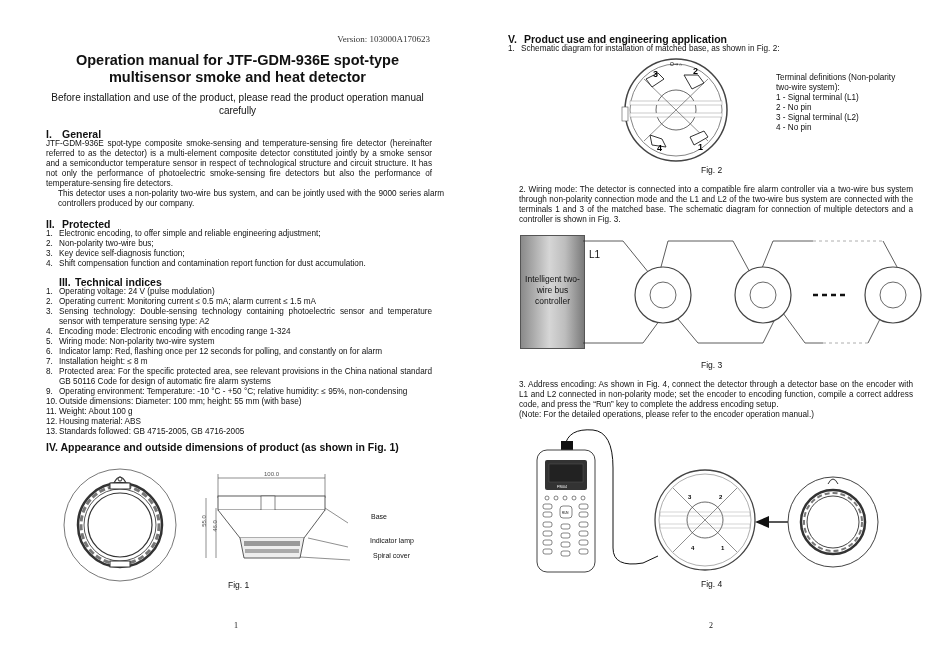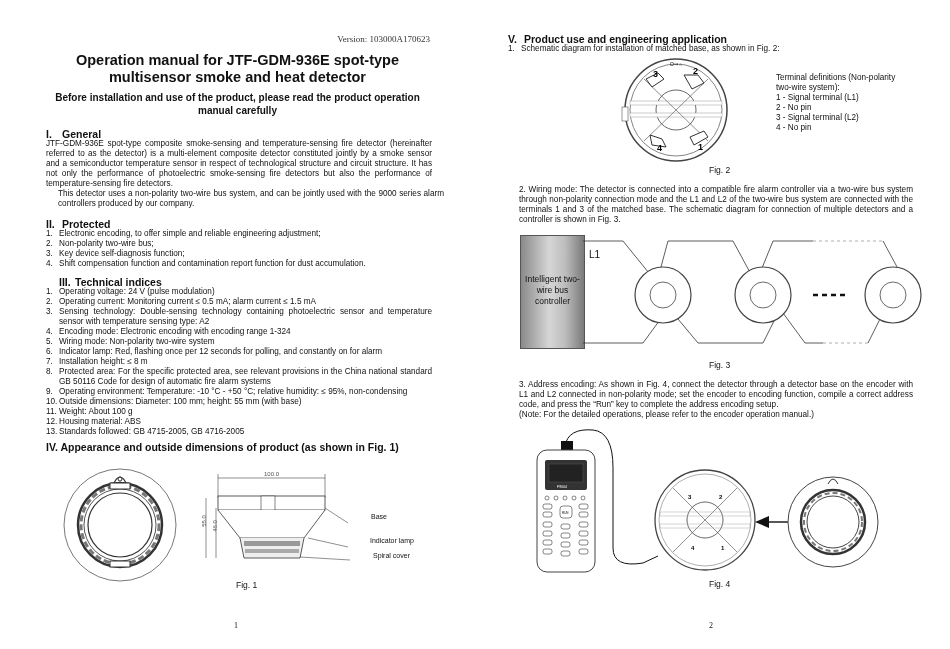--- a/index.html
+++ b/index.html
@@ -2,28 +2,28 @@
 <html><head>
 <meta charset="utf-8">
 <style>
   html,body{margin:0;padding:0;background:#ffffff;}
   body{width:950px;height:649px;position:relative;overflow:hidden;font-family:"Liberation Sans",sans-serif;color:#111;}
   .page{position:absolute;top:8px;height:649px;}
   #p1{left:0;width:475px;}
   #p2{left:475px;width:475px;}
   .version{position:absolute;top:26px;right:45px;font-family:"Liberation Serif",serif;font-size:9px;color:#333;}
   .title{position:absolute;top:44px;left:40px;width:395px;text-align:center;font-weight:bold;font-size:14.5px;line-height:17px;}
-  .subtitle{position:absolute;top:84px;left:40px;width:395px;text-align:center;font-weight:bold;font-size:10px;line-height:12.5px;}
+  .subtitle{position:absolute;top:84px;left:40px;width:395px;text-align:center;font-weight:normal;font-size:10px;line-height:12.5px;}
   .sec-h{position:absolute;font-weight:bold;font-size:10.5px;line-height:12px;}
   .sec-h .num{display:inline-block;width:16px;}
   .para{position:absolute;font-size:8.2px;line-height:10px;text-align:justify;}
   .list{position:absolute;margin:0;padding:0;list-style:none;font-size:8.2px;line-height:10px;}
   .list li{position:relative;padding-left:13px;text-align:justify;}
   .list li .n{position:absolute;left:0;}
-  .figcap{position:absolute;font-size:8.5px;margin-left:8px;}
+  .figcap{position:absolute;font-size:8.5px;}
   .pageno{position:absolute;top:613px;font-family:"Liberation Serif",serif;font-size:8px;}
   svg{position:absolute;}
   .termdefs{position:absolute;left:301px;top:65px;font-size:8.2px;line-height:10px;}
   .ctrl{position:absolute;left:45px;top:227px;width:63px;height:112px;background:linear-gradient(90deg,#8a8a8a 0%,#d6d6d6 45%,#bdbdbd 70%,#7a7a7a 100%);border:1px solid #555;}
   .ctrl-label{position:absolute;left:0;top:38px;width:63px;text-align:center;font-size:8.5px;line-height:11px;color:#111;}
   .l1{position:absolute;left:114px;top:241px;font-size:10px;}
 </style>
 </head>
 <body>
 

